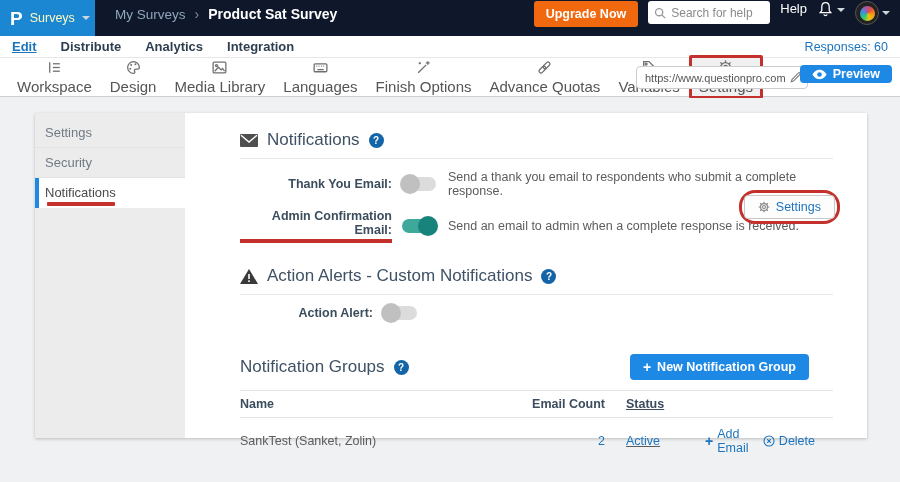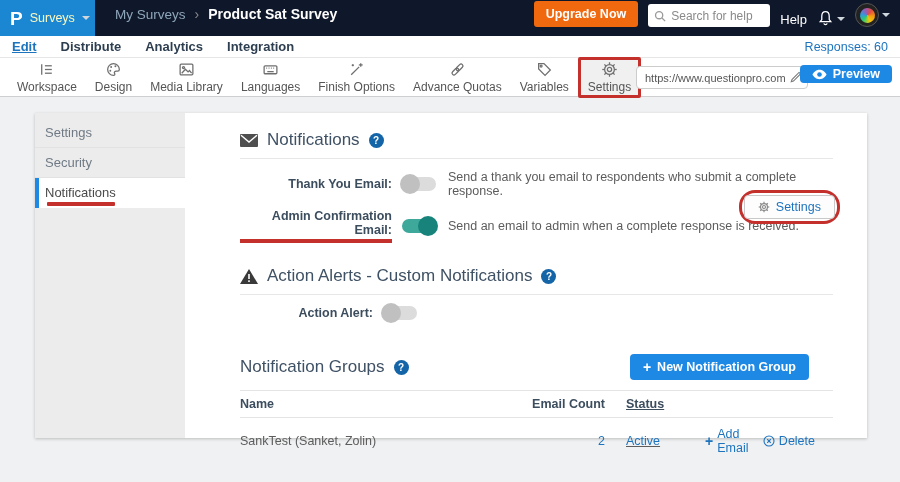--- a/index.html
+++ b/index.html
@@ -10,40 +10,40 @@
   
   .topbar { height:36px; display:flex; }
   .brand { width:95px; background:#1b87d2; display:flex; align-items:center; padding:0 8px 0 10px; gap:7px; cursor:pointer; }
   .brand .plogo { color:#fff; font-weight:bold; font-size:19px; line-height:1; }
   .brand .plabel { color:#fef9c3; font-size:12.5px; }
   .caret { width:0; height:0; border-left:4px solid transparent; border-right:4px solid transparent; border-top:4px solid #cfd6dc; }
   .crumbbar { flex:1; background:#0f172a; display:flex; align-items:center; padding:0 10px 8px 20px; gap:9px; }
   .crumb-root { color:#8fa6ba; font-size:13.5px; }
   .crumb-sep { color:#8a8a8a; font-size:14px; }
   .crumb-current { color:#ffffff; font-size:14px; font-weight:bold; }
-  .topbar-right { margin-left:auto; display:flex; align-items:flex-end; gap:10px; }
+  .topbar-right { margin-left:auto; display:flex; align-items:flex-start; gap:10px; }
   .upgrade-btn { background:#f0690f; color:#fff; border:none; font-family:inherit; font-size:12.5px; font-weight:bold; padding:6px 12px; border-radius:3px; cursor:pointer; }
   .search-wrap { background:#fff; border-radius:3px; width:122px; height:23px; display:flex; align-items:center; padding:0 6px; gap:5px; }
   .search-wrap input { border:none; outline:none; font-family:inherit; font-size:12px; width:100%; color:#444; }
   .search-wrap input::placeholder { color:#8a8a8a; }
   .help-link { color:#fff; font-size:13px; cursor:pointer; }
   .bell-wrap, .avatar-wrap { display:flex; align-items:center; gap:3px; cursor:pointer; }
   .avatar { width:24px; height:24px; border-radius:50%; background:#222; border:1px solid #555; display:flex; align-items:center; justify-content:center; }
   .avatar .swirl { width:15px; height:15px; border-radius:50%; background:conic-gradient(#e74c3c,#f39c12,#f1c40f,#2ecc71,#3498db,#9b59b6,#e74c3c); transform:rotate(40deg); }
 
   
   .navrow { height:22px; background:#fff; display:flex; align-items:center; padding:0 12px; border-bottom:1px solid #e6e6e6; }
   .navtab { font-size:13px; font-weight:bold; color:#2d3e50; margin-right:24px; cursor:pointer; text-decoration:none; }
   .navtab.active { color:#1d74be; text-decoration:underline; }
   .responses { margin-left:auto; color:#1d74be; font-size:12.5px; }
 
   
   .toolbar { height:39px; background:#fff; border-bottom:1px solid #cfcfcf; display:flex; align-items:center; padding-left:8px; position:relative; }
   .tool-item { display:flex; flex-direction:column; align-items:center; justify-content:center; gap:2px; padding:2px 9px; cursor:pointer; }
-  .tool-item .tlabel { font-size:12px; color:#555; white-space:nowrap; }
+  .tool-item .tlabel { font-size:15px; color:#555; white-space:nowrap; }
   .tool-item.highlighted { border:3px solid #c4302b; border-radius:2px; background:#f0f0f0; padding:1px 7px; }
   .urlbox { position:absolute; right:92px; top:8px; width:172px; height:23px; border:1px solid #ccc; border-radius:4px; background:#fff; display:flex; align-items:center; padding:0 5px 0 8px; gap:4px; cursor:text; }
   .urlbox .urltext { font-size:11px; color:#555; white-space:nowrap; overflow:hidden; flex:1; }
   .preview-btn { position:absolute; right:8px; top:7px; height:18px; background:#1e88e5; color:#fff; border:none; border-radius:4px; font-family:inherit; font-size:12.5px; font-weight:bold; display:flex; align-items:center; gap:6px; padding:0 12px; cursor:pointer; }
 
   
   .page { position:absolute; left:0; top:98px; width:900px; height:384px; background:#f0f1f2; }
   .card { position:absolute; left:35px; top:15px; width:832px; height:325px; background:#fff; box-shadow:0 1px 3px rgba(0,0,0,.22); display:flex; }
 
   

